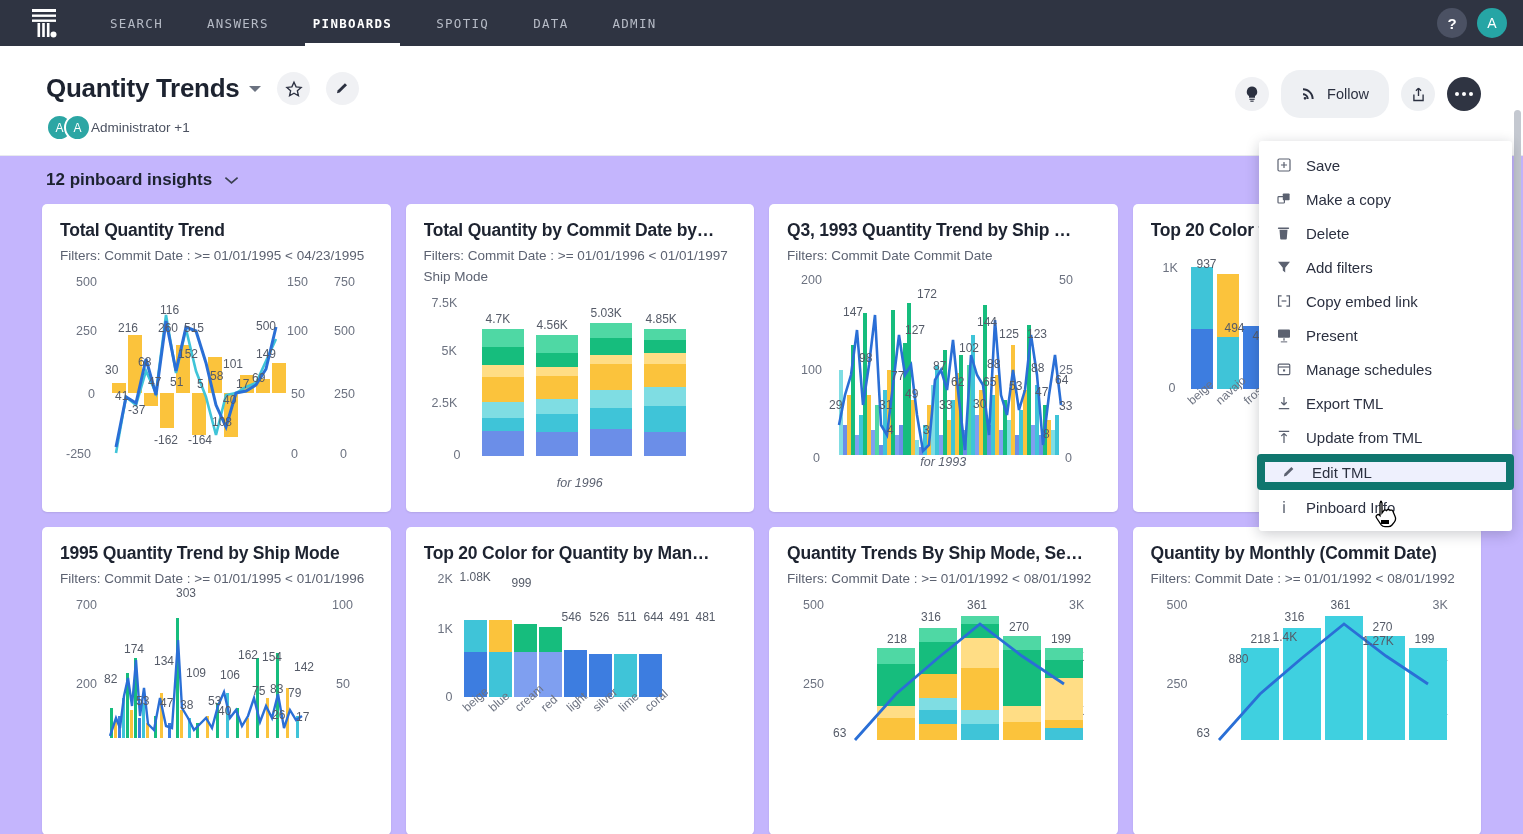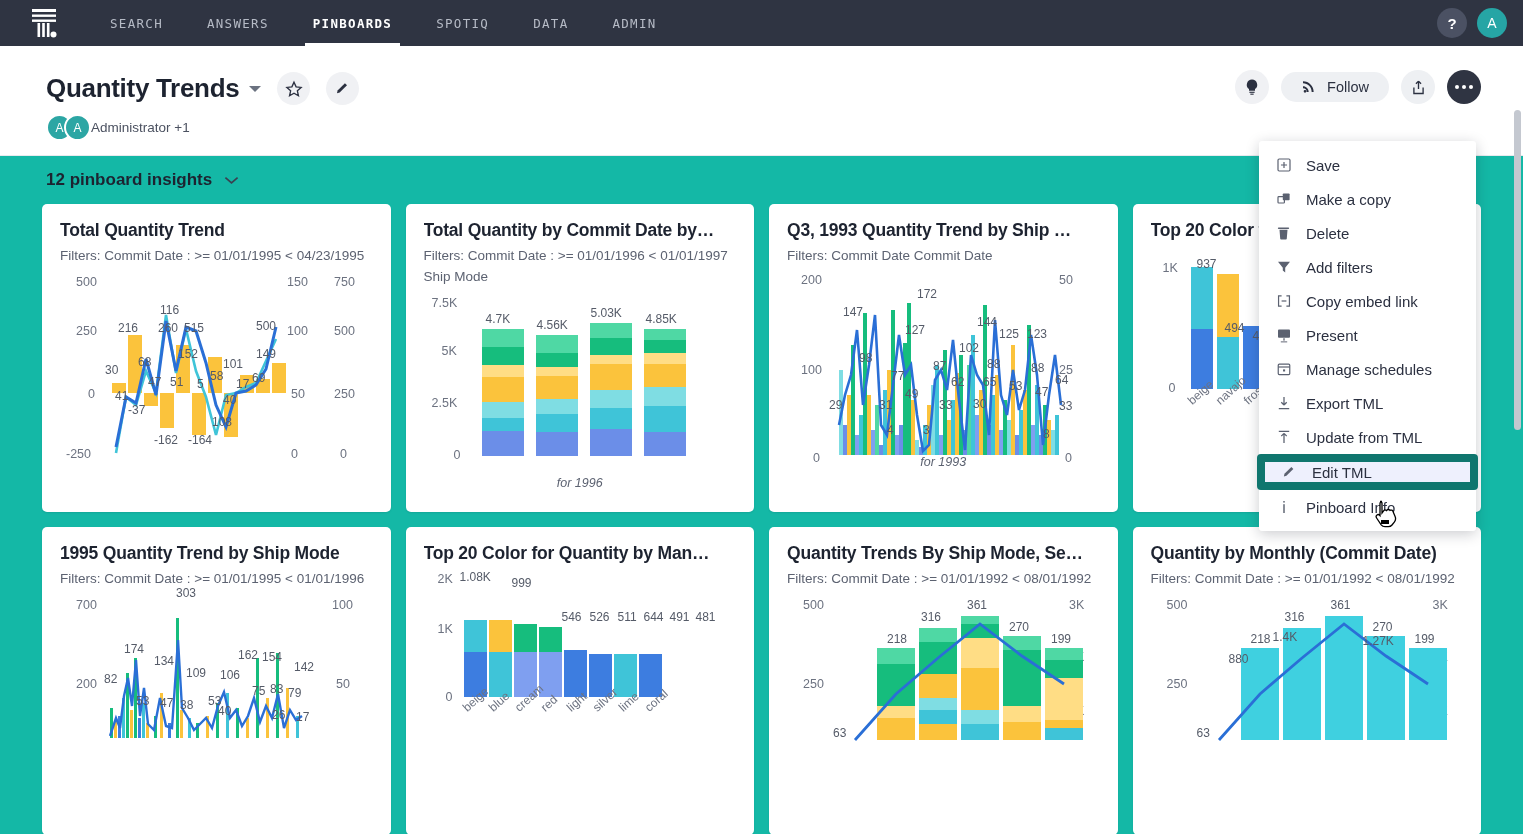--- a/index.html
+++ b/index.html
@@ -5,21 +5,21 @@
   * { box-sizing: border-box; }
   html, body { margin:0; padding:0; }
   body {
     width:1523px; height:834px;
     font-family:"Liberation Sans", sans-serif;
     background:#000;
     overflow:hidden;
     position:relative;
   }
   
-  #app { position:absolute; left:0; top:0; width:1523px; height:834px; background:#14b8a6; overflow:hidden; }
+  #app { position:absolute; left:0; top:0; width:1523px; height:834px; background:#c4b5fd; overflow:hidden; }
   .topnav {
     height:46px; background:#2f3442; display:flex; align-items:center;
     position:relative; z-index:30;
   }
   .logo { width:88px; display:flex; align-items:center; justify-content:center; }
   .logo svg { display:block; }
   .nav-items { display:flex; align-items:stretch; height:46px; }
   .nav-item {
     display:flex; align-items:center; padding:0 22px;
     color:#b6bbc6; font-size:12.5px; letter-spacing:1.3px;
@@ -65,21 +65,21 @@
   .owner-name { font-size:13.5px; color:#4b5160; }
 
   .header-actions {
     position:absolute; right:42px; top:24px; display:flex; align-items:center; gap:12px;
   }
   .bulb-btn {
     width:34px; height:34px; border-radius:50%; background:#f0f1f4;
     display:flex; align-items:center; justify-content:center; cursor:pointer;
   }
   .follow-btn {
-    height:30px; border-radius:19px; background:#eef0f3; display:flex; align-items:center;
+    height:48px; border-radius:19px; background:#eef0f3; display:flex; align-items:center;
     padding:0 20px; gap:10px; cursor:pointer; color:#2b3040; font-size:14.5px;
   }
   .share-btn {
     width:34px; height:34px; border-radius:50%; background:#eef0f3;
     display:flex; align-items:center; justify-content:center; cursor:pointer;
   }
   .more-btn {
     width:34px; height:34px; border-radius:50%; background:#2f3442;
     display:flex; align-items:center; justify-content:center; cursor:pointer; gap:3px;
   }
@@ -119,21 +119,21 @@
     position:absolute; font-size:12px; color:#555b68; white-space:nowrap;
   }
   .catlbl {
     position:absolute; font-size:12px; color:#6c7280; white-space:nowrap;
     transform:rotate(-42deg); transform-origin:left top;
   }
   svg.plot { position:absolute; left:0; top:0; overflow:visible; }
 
   
   .dropdown {
-    position:absolute; left:1259px; top:141px; width:217px;
+    position:absolute; left:1259px; top:141px; width:253px;
     background:#fff; border-radius:3px;
     box-shadow:0 3px 14px rgba(20,24,38,0.22); z-index:50; padding:7px 0 7px 0;
   }
   .menu-item {
     display:flex; align-items:center; height:34px; padding:0 12px 0 16px;
     font-size:15px; color:#2b3040; cursor:pointer; gap:14px;
   }
   .menu-item.selected {
     background:#eef0fd; border:8px solid #0f766e; border-radius:4px;
     margin:0 -2px; height:36px;

